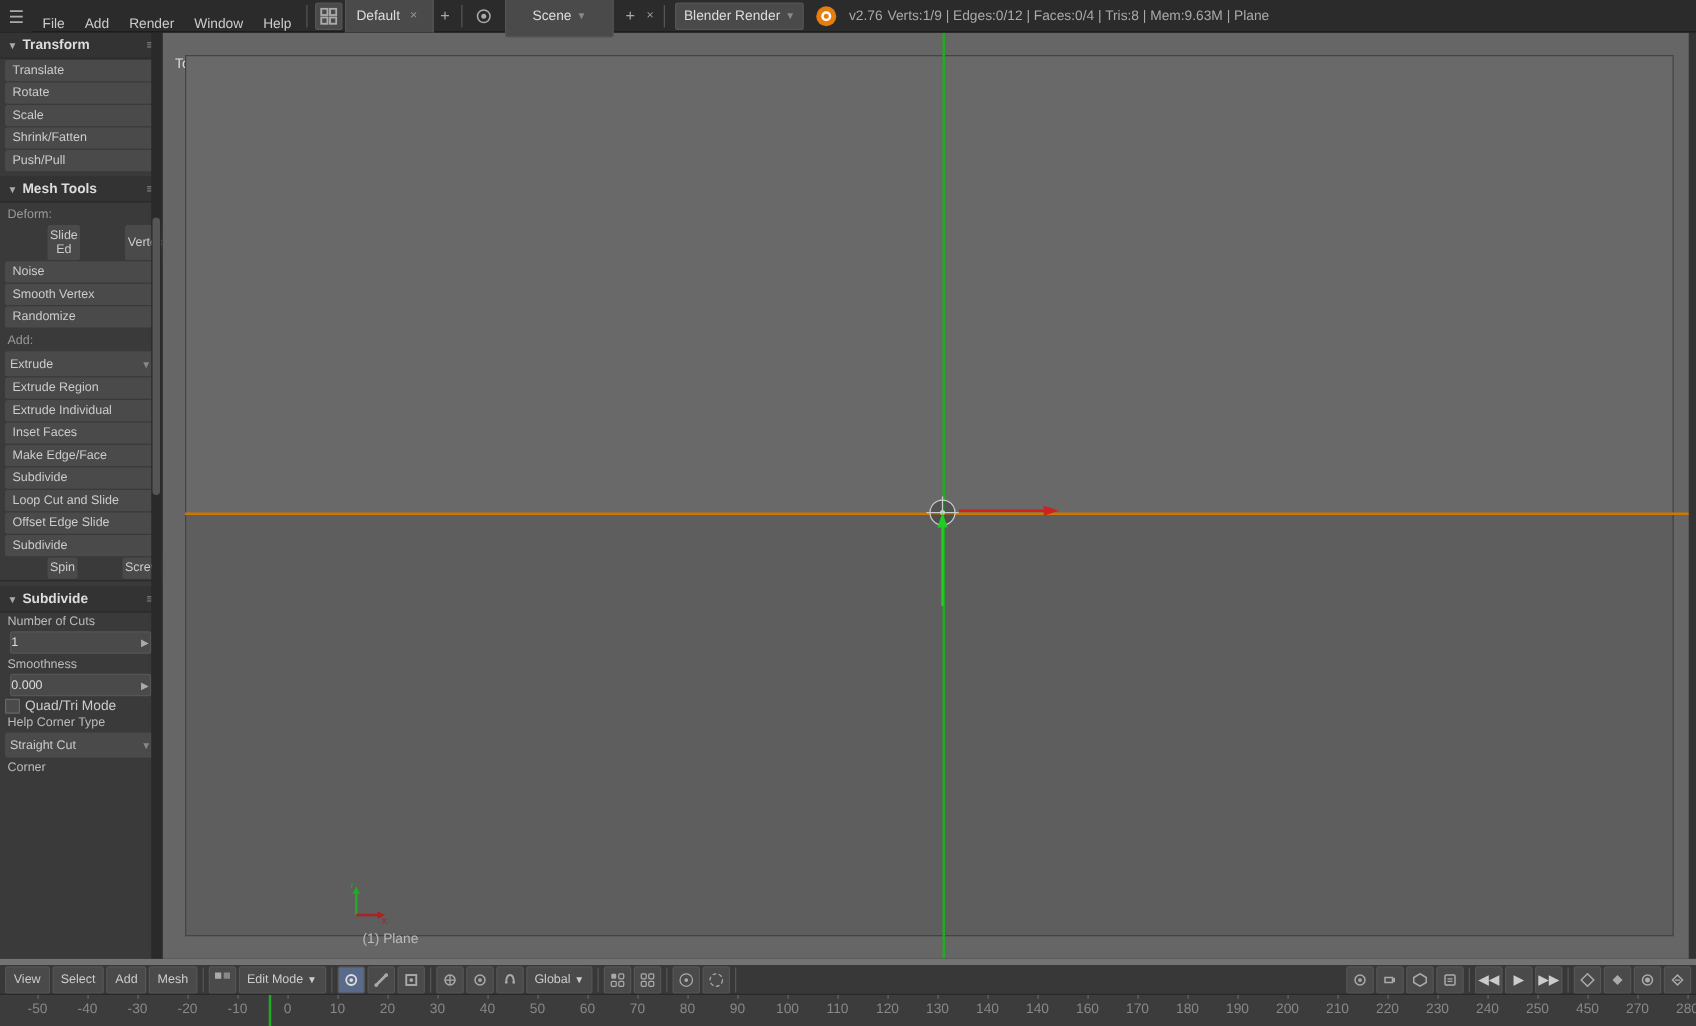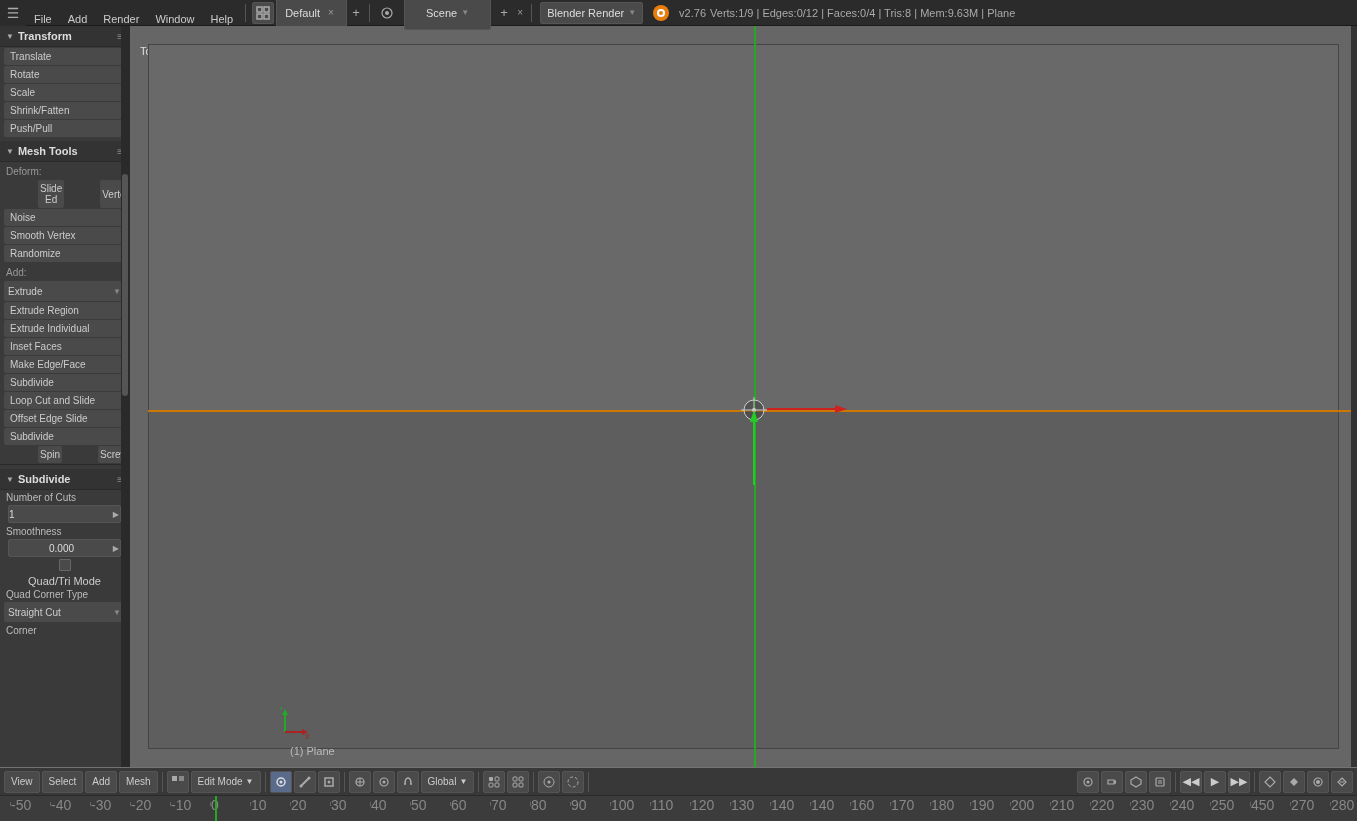--- a/index.html
+++ b/index.html
@@ -235,21 +235,20 @@
       color: #aaa;
       font-size: 8px;
       padding: 0 1px;
     }
 
     .subdivide-checkbox-row {
       display: flex;
       align-items: center;
       margin: 2px 4px;
       gap: 4px;
-      flex-direction: column;
     }
     .subdivide-checkbox {
       width: 12px; height: 12px;
       background: #4a4a4a;
       border: 1px solid #666;
       border-radius: 1px;
     }
 
     .extrude-select {
       display: flex;
@@ -296,21 +295,21 @@
       top: 0; left: 0; right: 0; bottom: 0;
     }
 
     
     #toolbar-row {
       position: absolute;
       bottom: 26px;
       left: 0; right: 0;
       height: 28px;
       background: #383838;
-      border-top: 1px solid #737373;
+      border-top: 5px solid #737373;
       display: flex;
       align-items: center;
       padding: 0 4px;
       gap: 2px;
     }
 
     .toolbar-btn {
       height: 22px;
       padding: 0 6px;
       background: #4a4a4a;
@@ -350,24 +349,24 @@
       height: 26px;
       background: #3c3c3c;
       border-top: 1px solid #2a2a2a;
       display: flex;
       align-items: flex-end;
       padding-bottom: 4px;
       overflow: hidden;
     }
     .ruler-mark {
       display: flex;
-      flex-direction: row;
+      flex-direction: column;
       align-items: center;
       width: 40px;
-      font-size: 14px;
+      font-size: 11px;
       color: #888;
     }
     .ruler-mark-line {
       width: 1px;
       height: 4px;
       background: #666;
       margin-bottom: 2px;
     }
 
     
@@ -548,33 +547,33 @@
       <div class="subdivide-field-input" style="width:100%;margin:0 4px;">
         <span>1</span>
         <span style="margin-left:auto;" class="subdivide-field-arrow">▶</span>
       </div>
     </div>
 
     <div class="subdivide-field-row" style="margin-top:3px;">
       <span class="subdivide-field-label">Smoothness</span>
     </div>
     <div class="subdivide-field-row">
-      <div class="subdivide-field-input" style="width:100%;margin:0 4px;padding-left:40px;">
+      <div class="subdivide-field-input" style="width:100%;margin:0 4px;">
         <span>0.000</span>
         <span style="margin-left:auto;" class="subdivide-field-arrow">▶</span>
       </div>
     </div>
 
     <div class="subdivide-checkbox-row">
       <div class="subdivide-checkbox"></div>
       <span>Quad/Tri Mode</span>
     </div>
 
     <div class="subdivide-field-row">
-      <span class="subdivide-field-label">Quad Corner Type</span>
+      <span class="subdivide-field-label">Help Corner Type</span>
     </div>
 
     <div class="extrude-select" style="margin-top:1px;">
       <span>Straight Cut</span>
       <span class="extrude-select-arrow">▼</span>
     </div>
 
     <div class="subdivide-field-row" style="margin-top:3px;">
       <span class="subdivide-field-label">Corner</span>
     </div>

